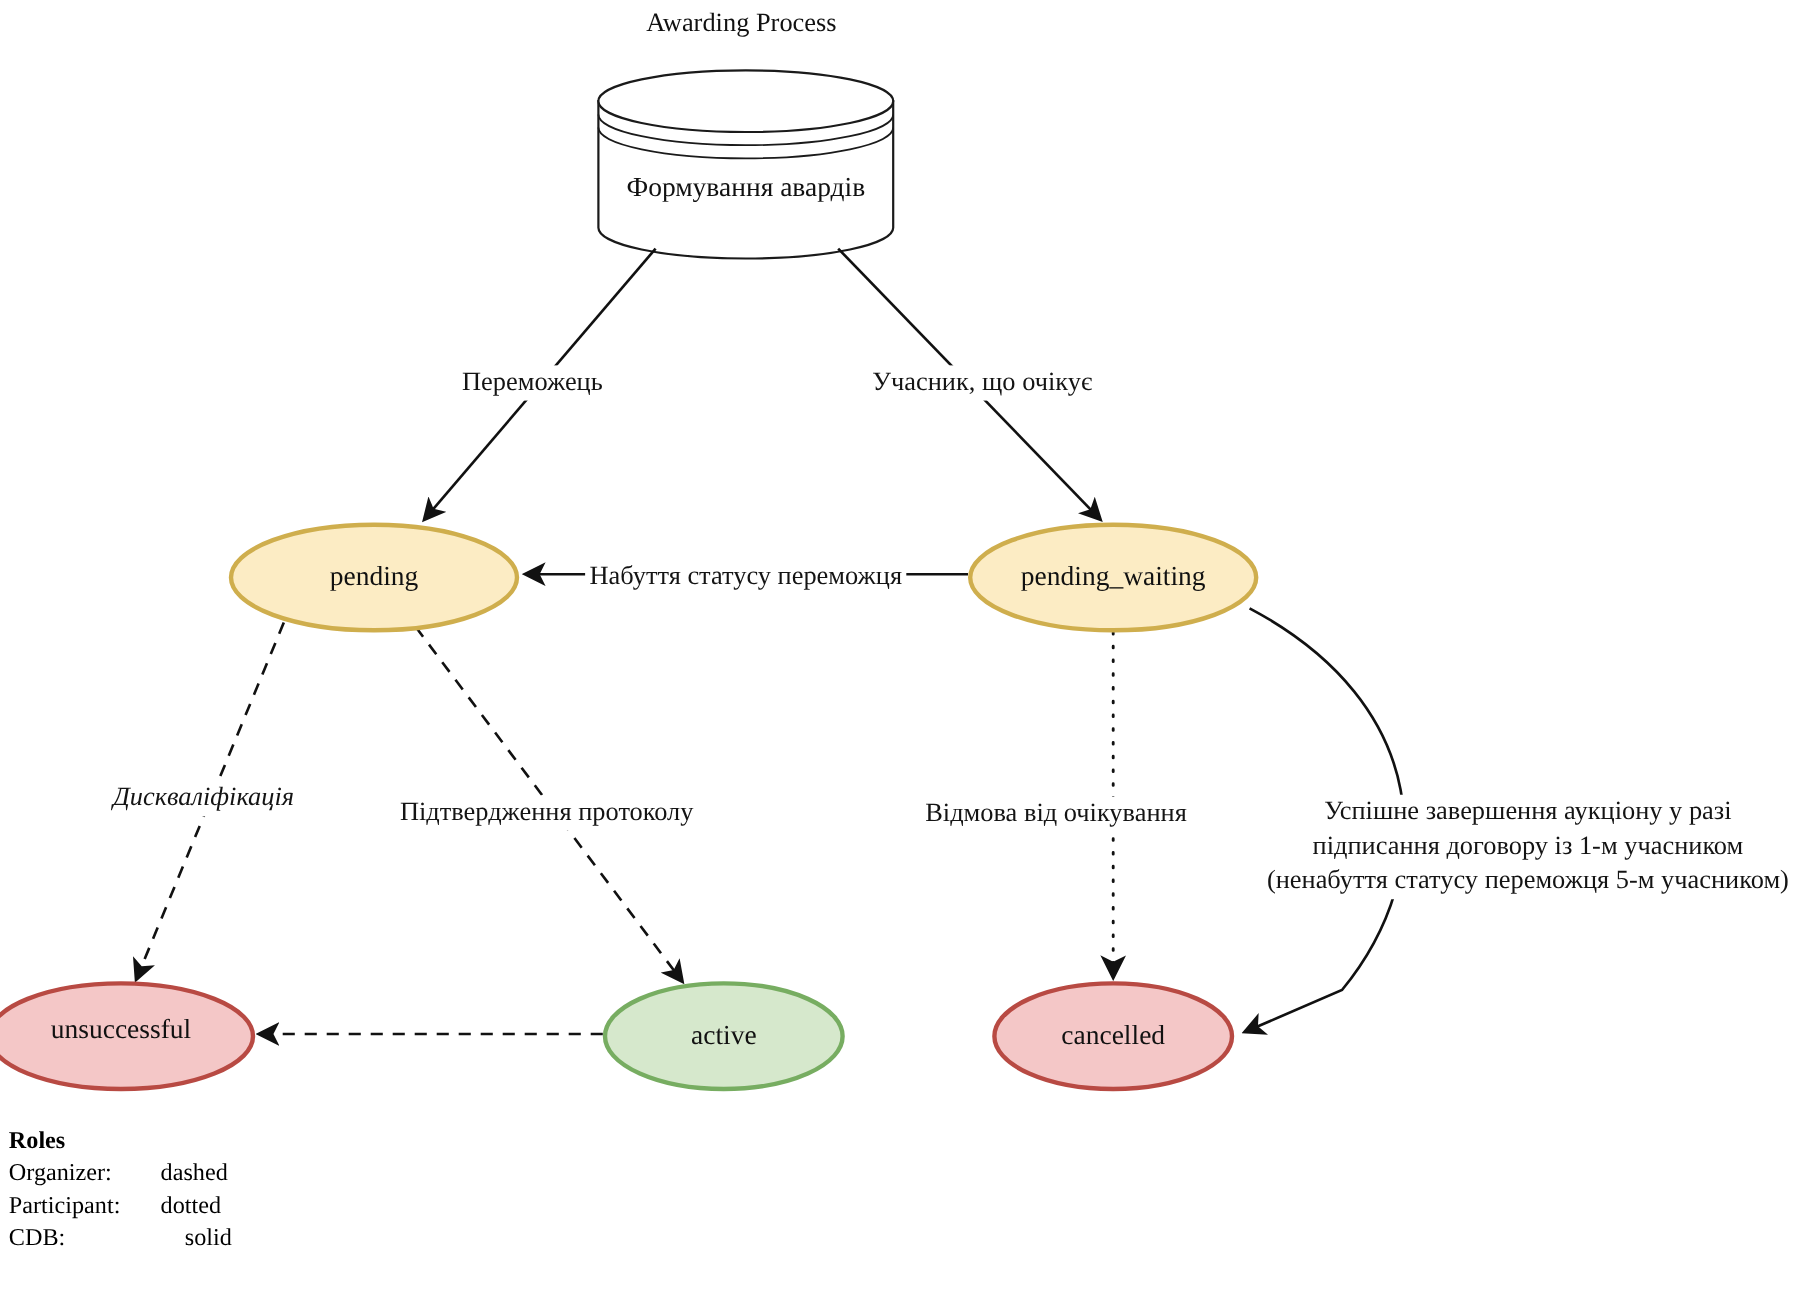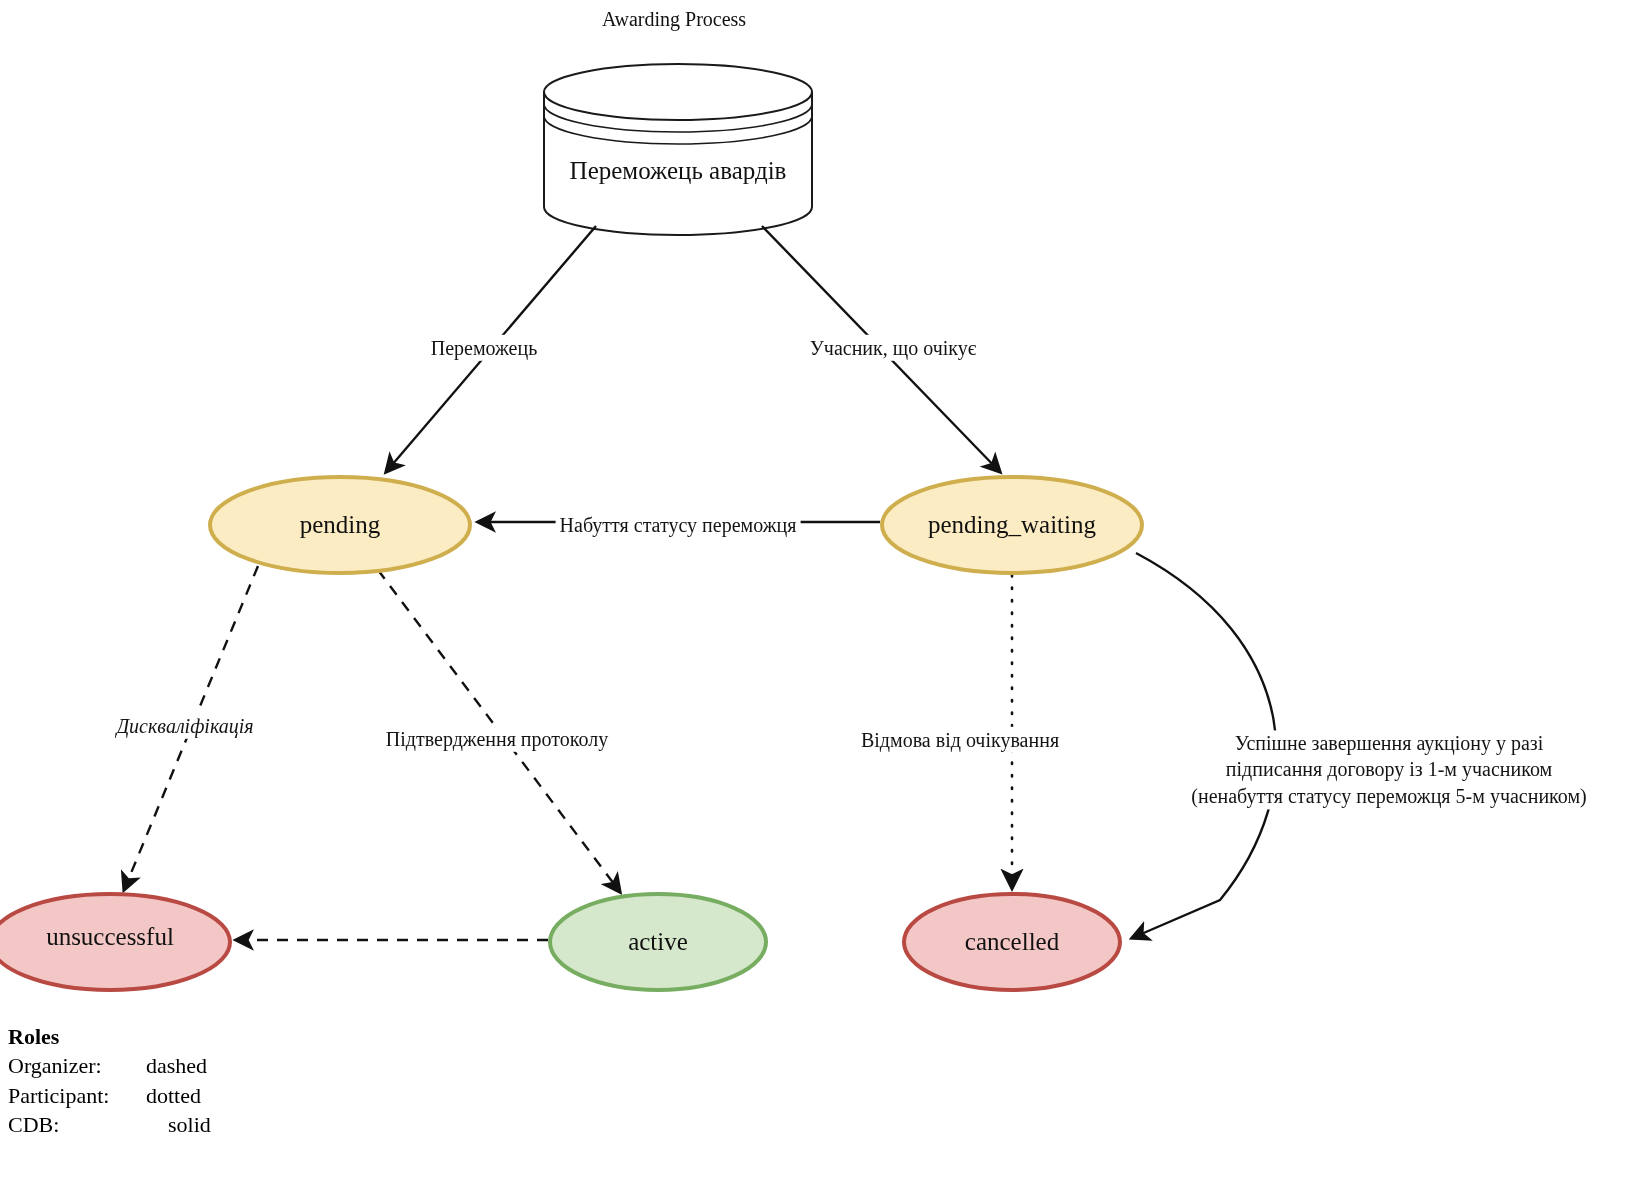--- a/index.html
+++ b/index.html
@@ -23,38 +23,38 @@
     left: 0; top: 0;
     width: 1648px;
     height: 1194px;
   }
   .diagram-title {
     position: absolute;
     left: 0;
     top: 8px;
     width: 1348px;
     text-align: center;
-    font-size: 20px;
+    font-size: 24px;
     font-family: "Liberation Serif", "DejaVu Serif", serif;
     color: #111111;
     white-space: nowrap;
   }
   .node-label {
     position: absolute;
     text-align: center;
     font-size: 25px;
     color: #111111;
     white-space: nowrap;
     transform: translate(-50%, -50%);
     pointer-events: none;
   }
   .edge-label {
     position: absolute;
     text-align: center;
-    font-size: 20px;
+    font-size: 24px;
     color: #141414;
     line-height: 1.32;
     white-space: nowrap;
     transform: translate(-50%, -50%);
   }
   .edge-label.boxed {
     background: #ffffff;
     padding: 0 4px;
   }
   .legend {
@@ -118,21 +118,21 @@
 
     <ellipse cx="1012" cy="525" rx="130" ry="48" fill="#fcecc4" stroke="#cfae4d" stroke-width="4"></ellipse>
 
     <ellipse cx="110" cy="942" rx="120" ry="48" fill="#f4c7c7" stroke="#b84a43" stroke-width="4"></ellipse>
 
     <ellipse cx="658" cy="942" rx="108" ry="48" fill="#d6e8cc" stroke="#77ad61" stroke-width="4"></ellipse>
 
     <ellipse cx="1012" cy="942" rx="108" ry="48" fill="#f4c7c7" stroke="#b84a43" stroke-width="4"></ellipse>
   </svg>
 
-  <div class="node-label" style="left:678px; top:171px;">Переможець авардів</div>
+  <div class="node-label" style="left:678px; top:171px;">Формування авардів</div>
 
   <div class="node-label" style="left:340px; top:525px;">pending</div>
 
   <div class="node-label" style="left:1012px; top:525px;">pending_waiting</div>
 
   <div class="node-label" style="left:110px; top:937px;">unsuccessful</div>
 
   <div class="node-label" style="left:658px; top:942px;">active</div>
 
   <div class="node-label" style="left:1012px; top:942px;">cancelled</div>

